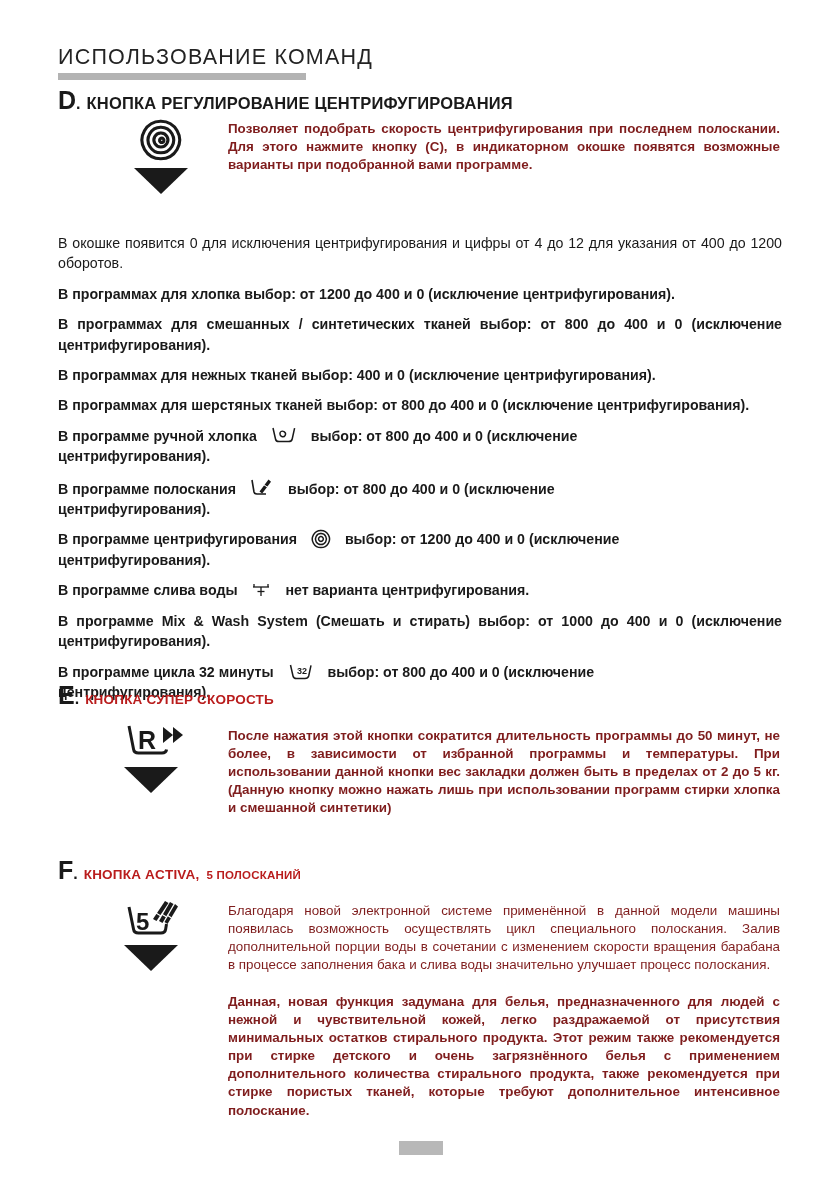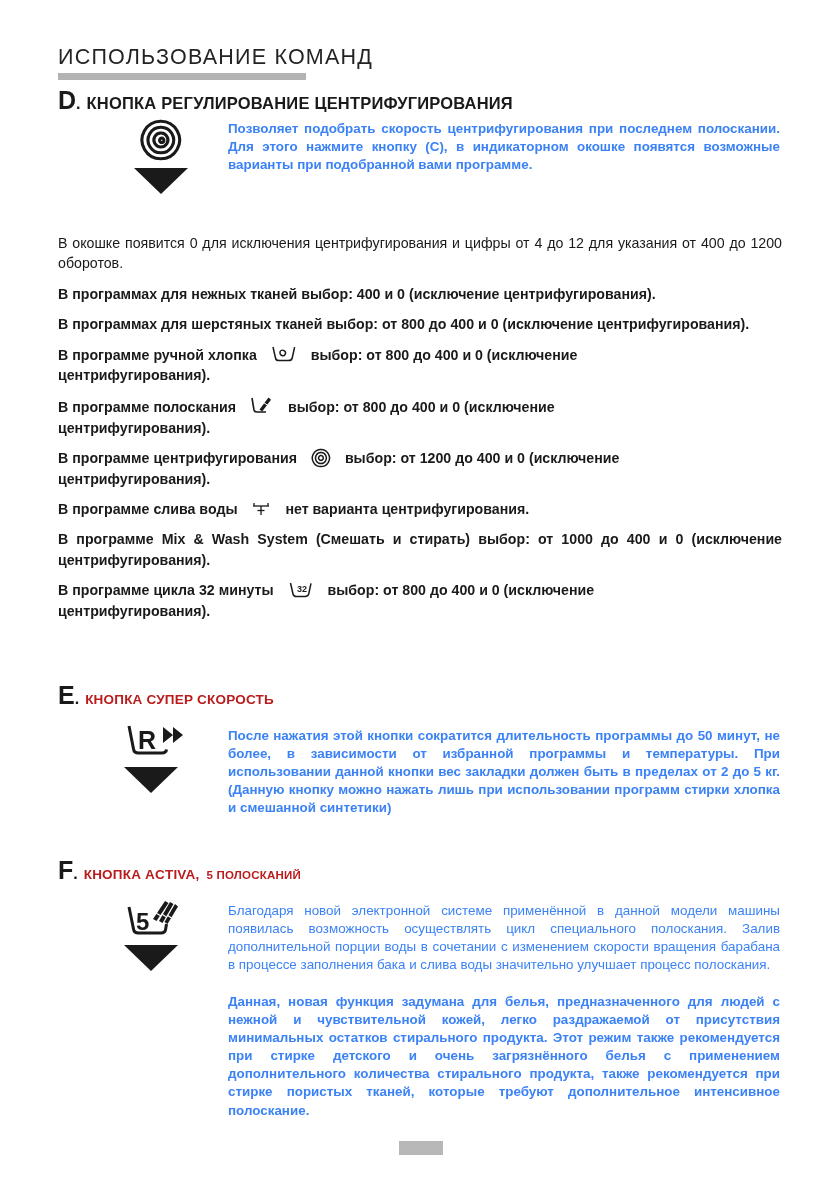--- a/index.html
+++ b/index.html
@@ -91,21 +91,21 @@
     border-left: 27px solid transparent;
     border-right: 27px solid transparent;
     border-top: 26px solid #1a1a1a;
   }
 
   
   .para {
     position: absolute;
     font-size: 13.4px;
     line-height: 18.1px;
-    color: #3b82f6;
+    color: #7f1d1d;
     text-align: justify;
   }
   .para.bold { font-weight: bold; }
   .para.just { text-align: justify; text-align-last: left; }
 
   .body-block {
     position: absolute;
     left: 58px;
     width: 724px;
   }
@@ -165,21 +165,23 @@
     </svg>
     <div class="tri-down" style="margin-top:6px;"></div>
   </div>
 
   <div class="para just bold" style="left:228px; top:120px; width:552px;">Позволяет подобрать скорость центрифугирования при последнем полоскании. Для этого нажмите кнопку (С), в индикаторном окошке появятся возможные варианты при подобранной вами программе.</div>
 
   <div class="body-block" style="top:201px;">
 
     <div class="blk n">В окошке появится 0 для исключения центрифугирования и цифры от 4 до 12 для указания от 400 до 1200 оборотов.</div>
 
-
+    <div class="blk b">В программах для хлопка выбор: от 1200 до 400 и 0 (исключение центрифугирования).</div>
+
+    <div class="blk b">В программах для смешанных / синтетических тканей выбор: от 800 до 400 и 0 (исключение центрифугирования).</div>
 
     <div class="blk b" style="text-align:center;">В программах для нежных тканей выбор: 400 и 0 (исключение центрифугирования).</div>
 
     <div class="blk b">В программах для шерстяных тканей выбор: от 800 до 400 и 0 (исключение центрифугирования).</div>
 
     <div class="blk b" style="text-align:left;">
       <span>В программе ручной хлопка</span>
       <span class="inline-icon">
         <svg width="26" height="18" viewBox="0 0 26 18">
           <path d="M2 2 L4.5 13 Q5 15.6 8 15.6 L17.5 15.6 Q20.6 15.6 21.2 13 L23.6 2.2" fill="none" stroke="#1a1a1a" stroke-width="1.5"></path>

